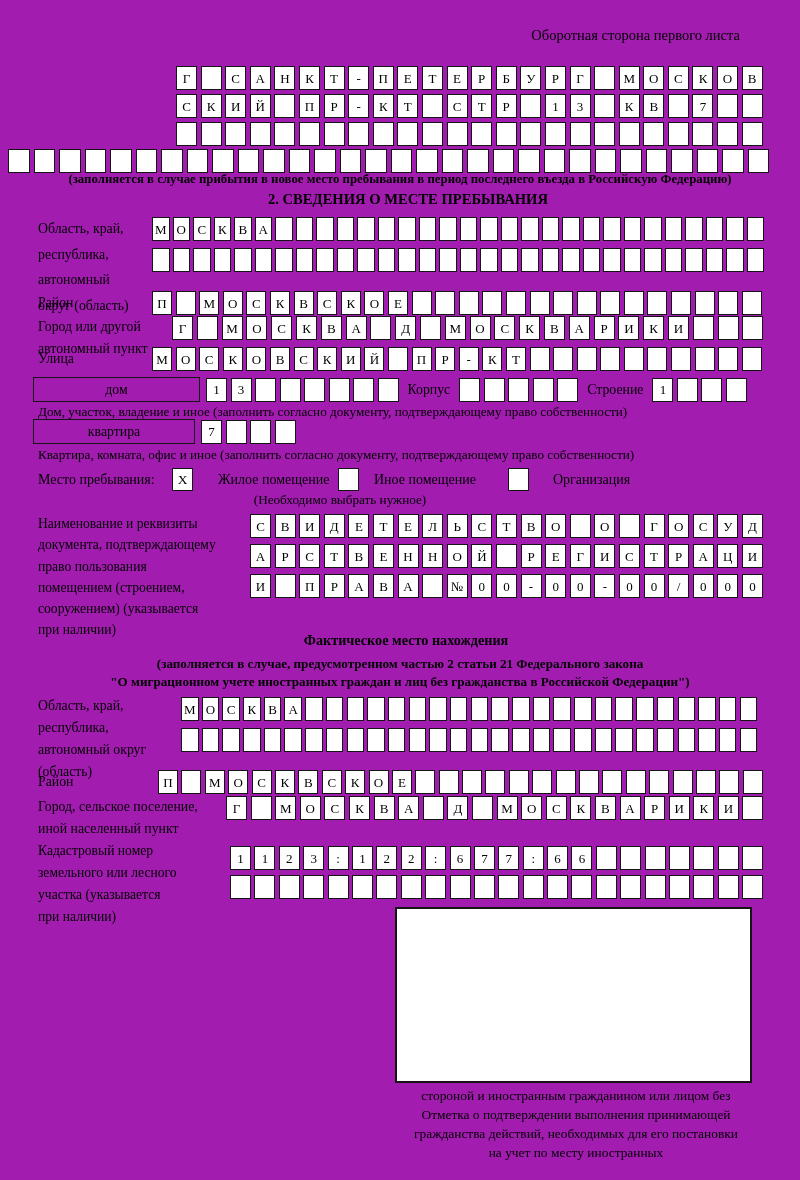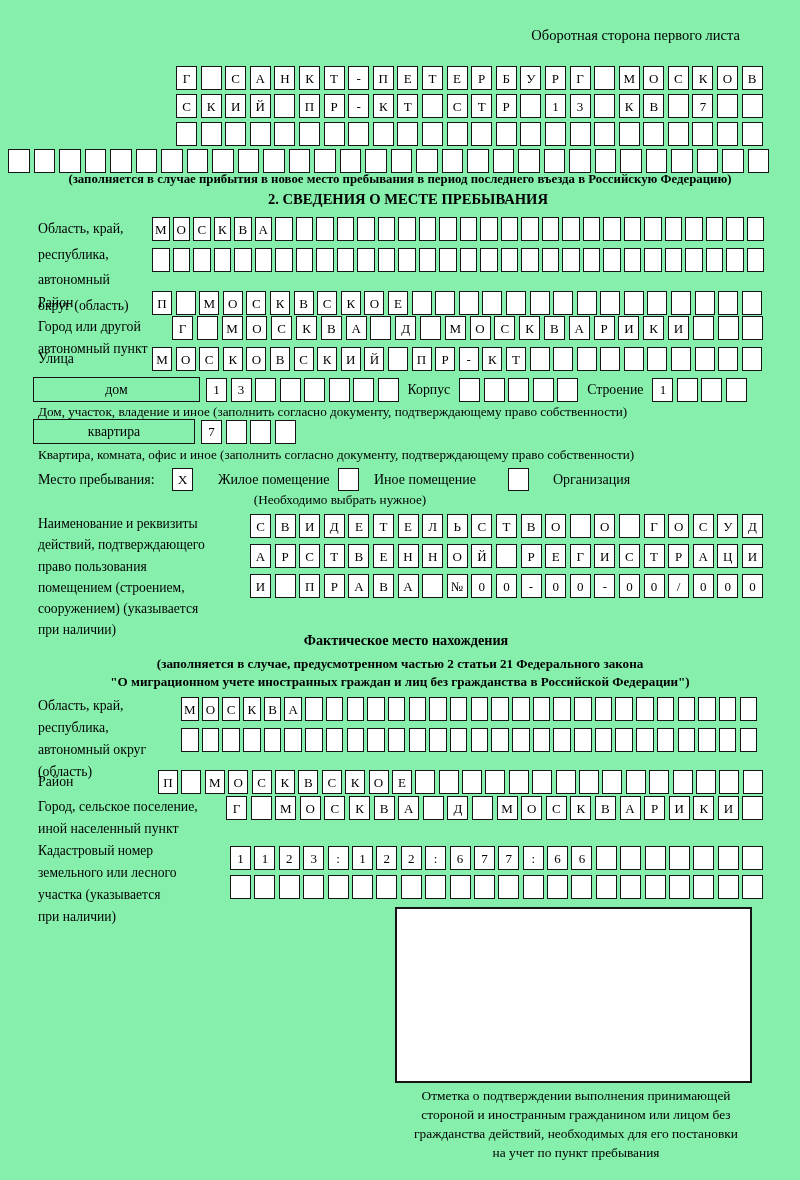--- a/index.html
+++ b/index.html
@@ -1,19 +1,19 @@
 <!DOCTYPE html>
 <html><head>
 <meta charset="utf-8">
 <style>
   * { margin:0; padding:0; box-sizing:border-box; }
   html,body { background:#ffffff; }
   .page {
     position:relative; width:800px; height:1180px; margin:0 auto;
-    background:#86efac; color:#000;
+    background:#a21caf; color:#000;
     font-family:"Liberation Serif","DejaVu Serif",serif;
     overflow:hidden;
   }
   .abs { position:absolute; }
   .corner-note { top:27px; right:60px; font-size:14.5px; }
   .lbl { font-size:13.8px; line-height:1.0; color:#000; }
   .lbl-lines div { font-size:13.8px; }
   .cells { display:flex; align-items:flex-start; }
   .cell {
     flex:0 0 auto; width:21px; height:24px;
@@ -406,21 +406,21 @@
   <div class="abs chk" style="left:172px; top:468px;">X</div>
   <div class="abs stay-lbl" style="left:218px; top:468px;">Жилое помещение</div>
   <div class="abs chk" style="left:338px; top:468px;"></div>
   <div class="abs stay-lbl" style="left:374px; top:468px;">Иное помещение</div>
   <div class="abs chk" style="left:508px; top:468px;"></div>
   <div class="abs stay-lbl" style="left:553px; top:468px;">Организация</div>
   <div class="abs" style="left:180px; top:492px; width:320px; text-align:center; font-size:13.2px;">(Необходимо выбрать нужное)</div>
 
   <div class="abs doc-label" style="left:38px; top:513px; line-height:21.3px;">
     <div>Наименование и реквизиты</div>
-    <div>действий, подтверждающего</div>
+    <div>документа, подтверждающему</div>
     <div>право пользования</div>
     <div>помещением (строением,</div>
     <div>сооружением) (указывается</div>
     <div>при наличии)</div>
   </div>
   <div class="abs cells row-doc1">
       <span class="cell">С</span>
       <span class="cell">В</span>
       <span class="cell">И</span>
       <span class="cell">Д</span>
@@ -669,19 +669,19 @@
       <span class="cell"></span>
       <span class="cell"></span>
       <span class="cell"></span>
       <span class="cell"></span>
       <span class="cell"></span>
       <span class="cell"></span>
     </div>
 
   <div class="abs stamp-box"></div>
   <div class="abs stamp-caption">
+    <div>стороной и иностранным гражданином или лицом без</div>
     <div>Отметка о подтверждении выполнения принимающей</div>
-    <div>стороной и иностранным гражданином или лицом без</div>
     <div>гражданства действий, необходимых для его постановки</div>
-    <div>на учет по пункт пребывания</div>
+    <div>на учет по месту иностранных</div>
   </div>
 
 </div>
 
 </body></html>

